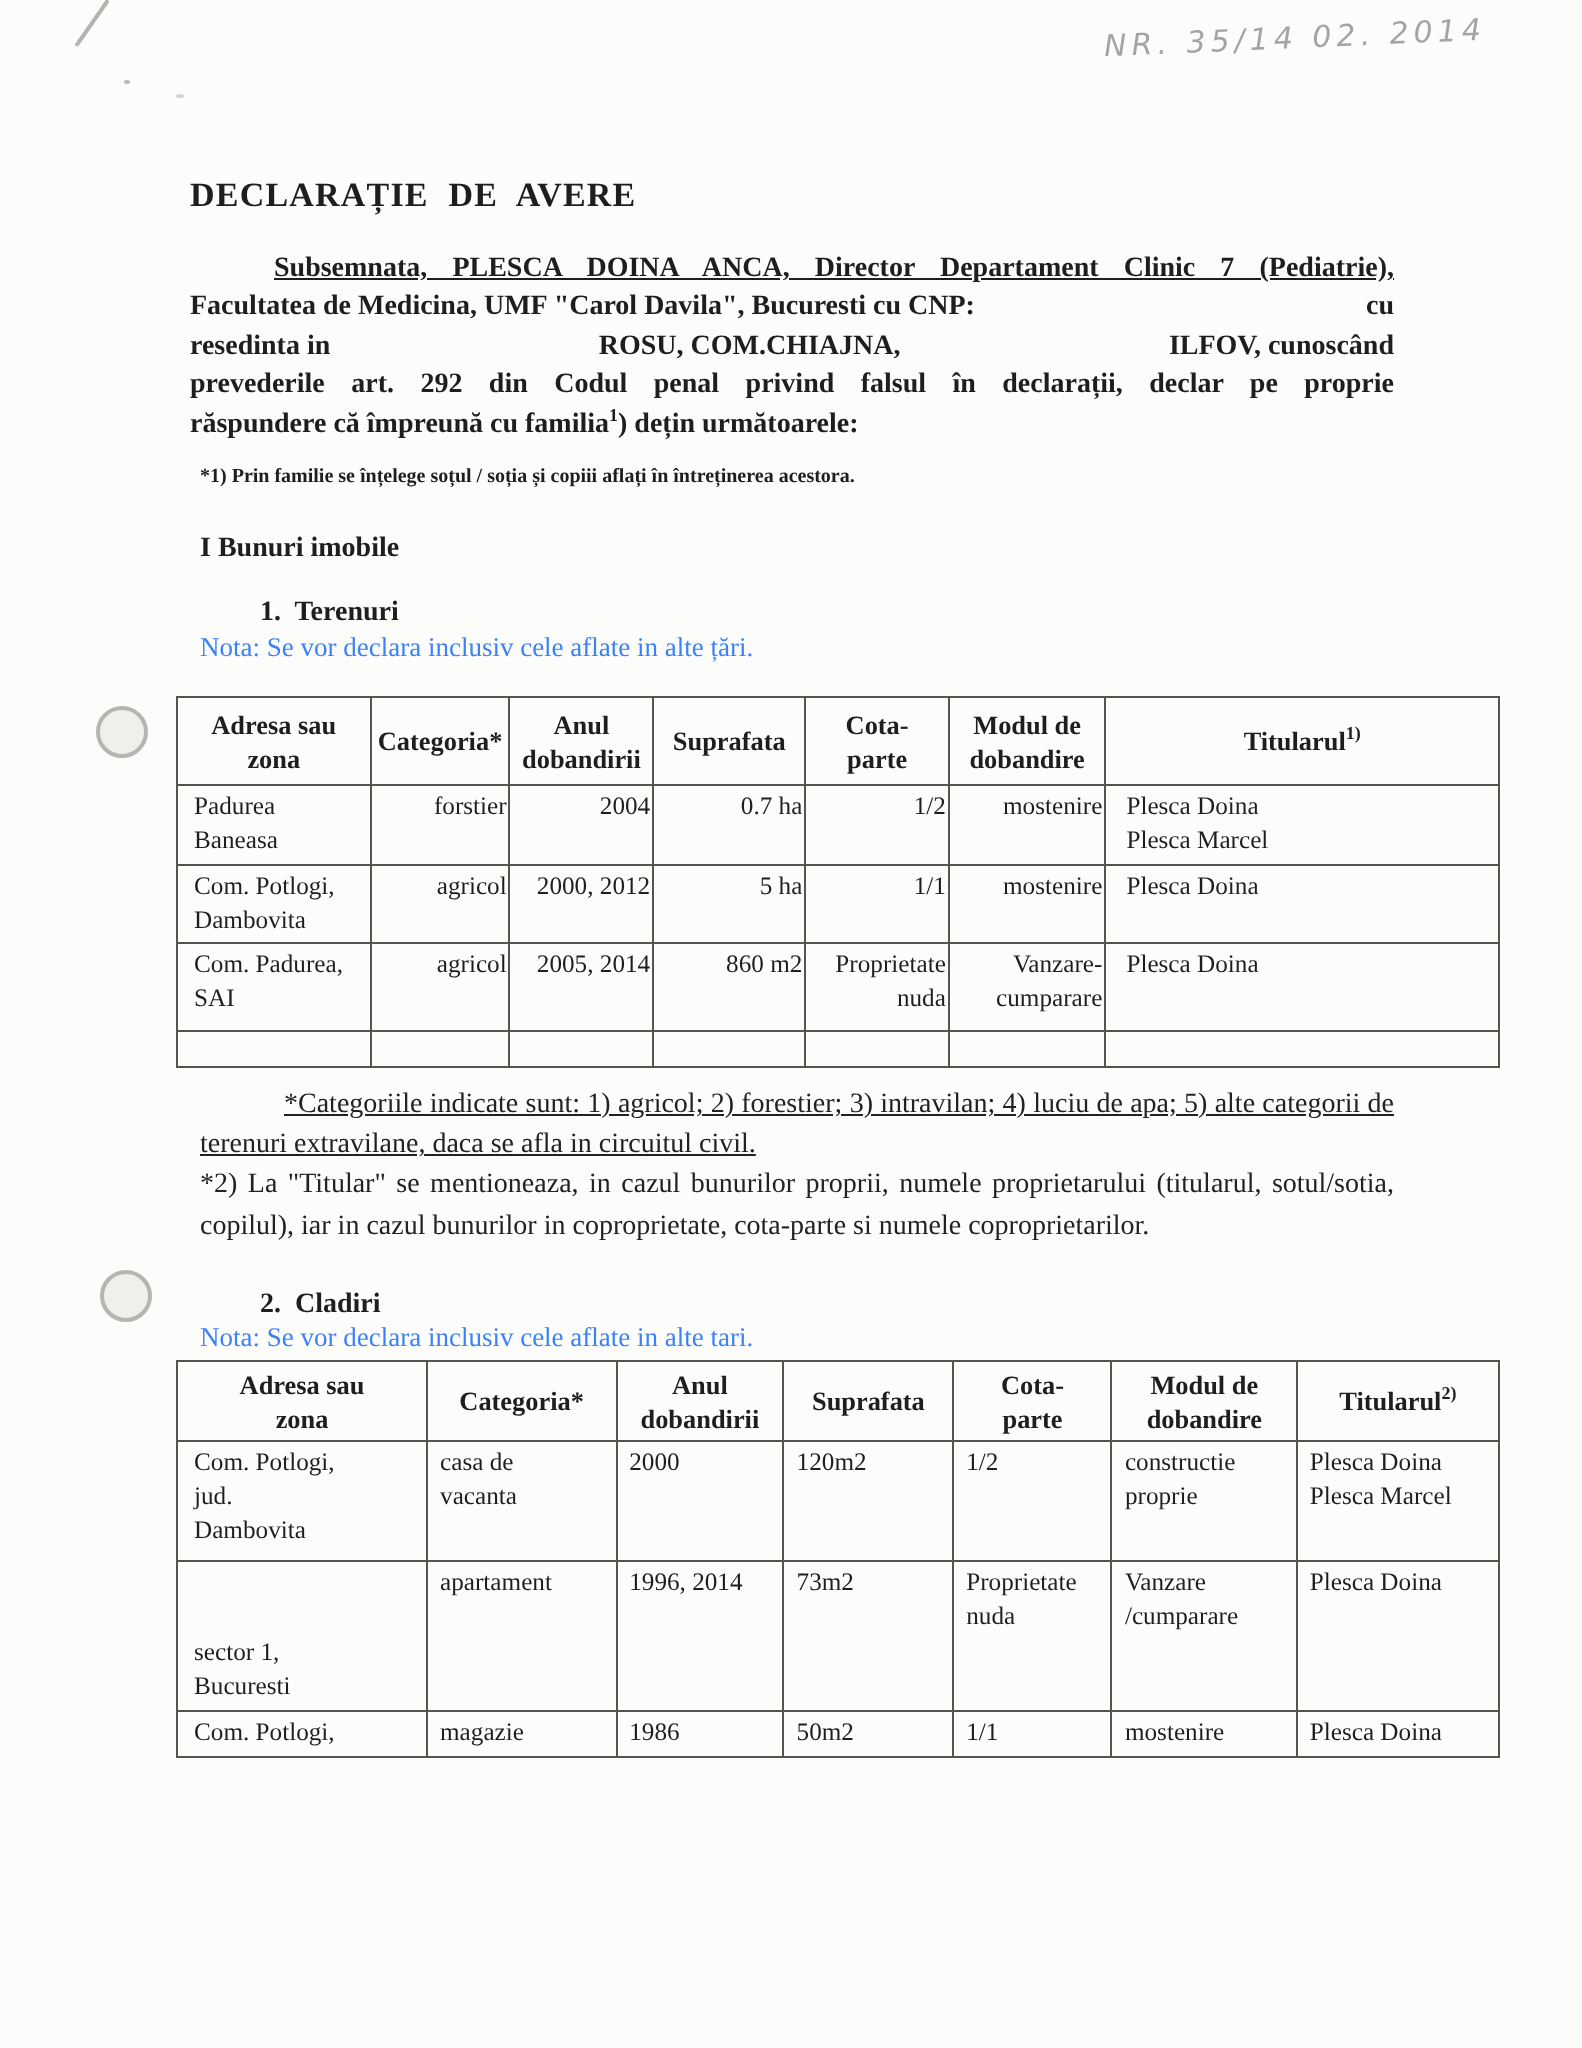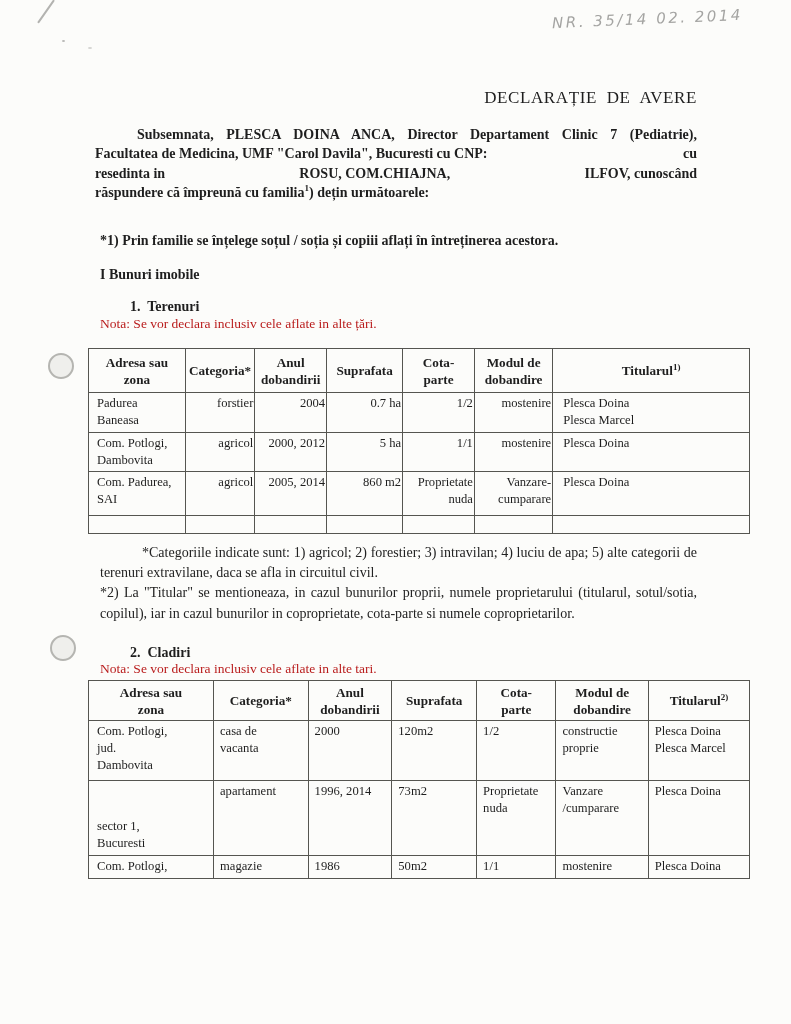--- a/index.html
+++ b/index.html
@@ -56,63 +56,63 @@
     background: #efefec;
   }
   .hole1 { top: 353px; left: 48px; }
   .hole2 { top: 635px; left: 50px; }
 
   .title {
     position: absolute;
     top: 88px;
     left: 95px;
     width: 602px;
-    text-align: right;
+    text-align: left;
     font-size: 17px;
-    font-weight: normal;
+    font-weight: bold;
     letter-spacing: 0.6px;
     word-spacing: 5px;
   }
 
   .intro {
     position: absolute;
     top: 125px;
     left: 95px;
     width: 602px;
     font-size: 14px;
     font-weight: bold;
     line-height: 19.4px;
   }
   .jline { text-align: justify; text-align-last: justify; }
-  .indent { text-indent: 42px; }
+  .indent { text-indent: 42px; text-decoration: underline; }
   .flexline { display: flex; justify-content: space-between; }
   sup { font-size: 9px; vertical-align: super; line-height: 0; }
 
   .family-note {
     position: absolute;
     top: 233px;
     left: 100px;
     width: 597px;
-    font-size: 14px;
+    font-size: 10px;
     font-weight: bold;
   }
   .sec-heading {
     position: absolute;
     font-size: 14px;
     font-weight: bold;
     white-space: pre;
     font-family: Liberation Serif, serif;
   }
   .sec1 { top: 267px; left: 100px; }
   .terenuri-h { top: 299px; left: 130px; }
   .cladiri-h { top: 645px; left: 130px; }
   .nota {
     position: absolute;
     font-size: 13.5px;
-    color: #b91c1c;
+    color: #3b82f6;
   }
   .nota1 { top: 316px; left: 100px; }
   .nota2 { top: 661px; left: 100px; }
 
   table {
     position: absolute;
     left: 88px;
     width: 662px;
     border-collapse: collapse;
     table-layout: fixed;
@@ -177,20 +177,21 @@
     <div class="jline indent">Subsemnata, PLESCA DOINA ANCA, Director Departament Clinic 7 (Pediatrie),</div>
     <div class="flexline">
       <span>Facultatea de Medicina, UMF "Carol Davila", Bucuresti cu CNP:</span>
       <span>cu</span>
     </div>
     <div class="flexline">
       <span>resedinta in</span>
       <span>ROSU, COM.CHIAJNA,</span>
       <span>ILFOV, cunoscând</span>
     </div>
+    <div class="jline">prevederile art. 292 din Codul penal privind falsul în declarații, declar pe proprie</div>
     <div><span>răspundere că împreună cu familia</span><sup>1</sup><span>) dețin următoarele:</span></div>
   </div>
 
   <div class="family-note">*1) Prin familie se înțelege soțul / soția și copiii aflați în întreținerea acestora.</div>
 
   <div class="sec-heading sec1">I Bunuri imobile</div>
   <div class="sec-heading terenuri-h">1.  Terenuri</div>
   <div class="nota nota1">Nota: Se vor declara inclusiv cele aflate in alte țări.</div>
 
   <table class="t1">

